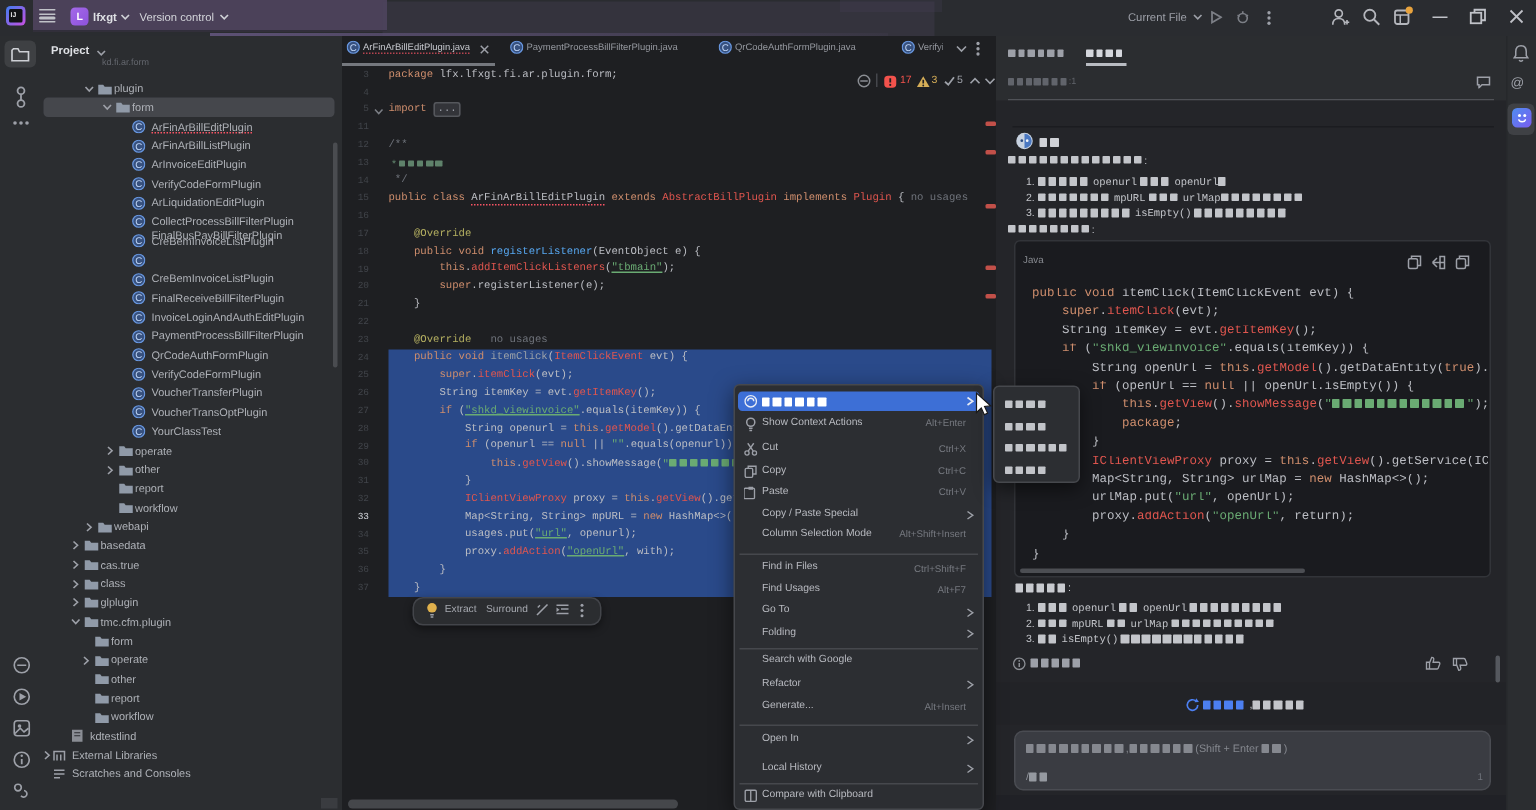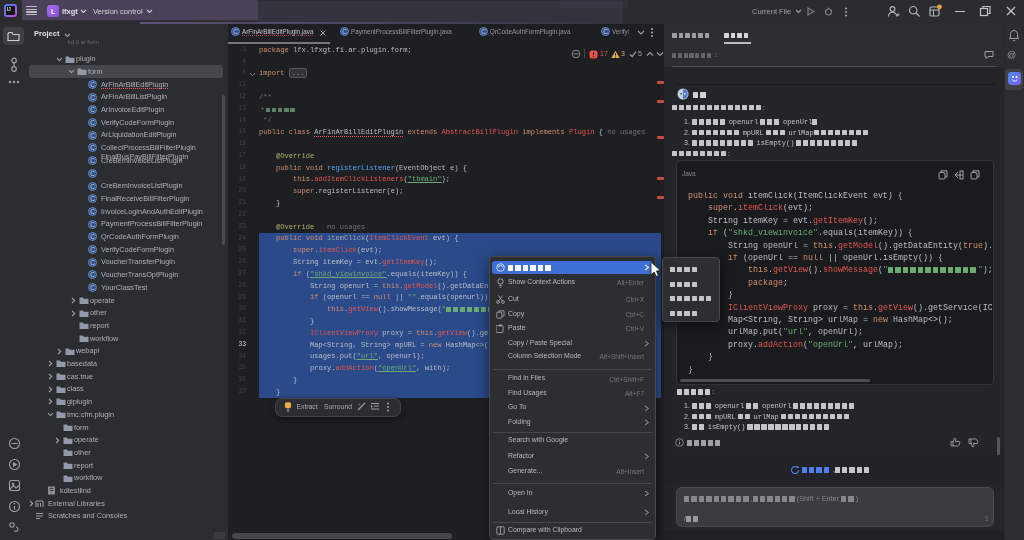--- a/index.html
+++ b/index.html
@@ -519,21 +519,21 @@
 <div class="a mono" style="left:708px;top:216.8px;font-size:8.3px;line-height:1;letter-spacing:0.01751px;max-width:284px;overflow:hidden"><span class="pl">String itemKey = evt.</span><span class="er">getItemKey</span><span class="pl">();</span></div>
 <div class="a mono" style="left:708px;top:229.2px;font-size:8.3px;line-height:1;letter-spacing:0.01751px;max-width:284px;overflow:hidden"><span class="kw">if </span><span class="pl">(</span><span class="st">"shkd_viewinvoice"</span><span class="pl">.equals(itemKey)) {</span></div>
 <div class="a mono" style="left:728px;top:241.6px;font-size:8.3px;line-height:1;letter-spacing:0.01751px;max-width:264px;overflow:hidden"><span class="pl">String openUrl = </span><span class="kw">this</span><span class="pl">.</span><span class="er">getModel</span><span class="pl">().getDataEntity(</span><span class="kw">true</span><span class="pl">).getString(</span></div>
 <div class="a mono" style="left:728px;top:254px;font-size:8.3px;line-height:1;letter-spacing:0.01751px;max-width:264px;overflow:hidden"><span class="kw">if </span><span class="pl">(openUrl == </span><span class="kw">null</span><span class="pl"> || openUrl.isEmpty()) {</span></div>
 <div class="a mono" style="left:748px;top:266.4px;font-size:8.3px;line-height:1;letter-spacing:0.01751px;max-width:244px;overflow:hidden"><span class="kw">this</span><span class="pl">.</span><span class="er">getView</span><span class="pl">().</span><span class="er">showMessage</span><span class="pl">(</span><span class="st">"<span class="q" style="width:5.47px;height:5.47px;margin-right:2.03px;"></span><span class="q" style="width:5.47px;height:5.47px;margin-right:2.03px;"></span><span class="q" style="width:5.47px;height:5.47px;margin-right:2.03px;"></span><span class="q" style="width:5.47px;height:5.47px;margin-right:2.03px;"></span><span class="q" style="width:5.47px;height:5.47px;margin-right:2.03px;"></span><span class="q" style="width:5.47px;height:5.47px;margin-right:2.03px;"></span><span class="q" style="width:5.47px;height:5.47px;margin-right:2.03px;"></span><span class="q" style="width:5.47px;height:5.47px;margin-right:2.03px;"></span><span class="q" style="width:5.47px;height:5.47px;margin-right:2.03px;"></span><span class="q" style="width:5.47px;height:5.47px;margin-right:2.03px;"></span><span class="q" style="width:5.47px;height:5.47px;margin-right:2.03px;"></span><span class="q" style="width:5.47px;height:5.47px;margin-right:2.03px;"></span>"</span><span class="pl">);</span></div>
 <div class="a mono" style="left:748px;top:278.8px;font-size:8.3px;line-height:1;letter-spacing:0.01751px;max-width:244px;overflow:hidden"><span class="kw">package</span><span class="pl">;</span></div>
 <div class="a mono" style="left:728px;top:291.2px;font-size:8.3px;line-height:1;letter-spacing:0.01751px;max-width:264px;overflow:hidden"><span class="pl">}</span></div>
 <div class="a mono" style="left:728px;top:303.6px;font-size:8.3px;line-height:1;letter-spacing:0.01751px;max-width:264px;overflow:hidden"><span class="er">IClientViewProxy</span><span class="pl"> proxy = </span><span class="kw">this</span><span class="pl">.</span><span class="er">getView</span><span class="pl">().getService(IClientVi</span></div>
 <div class="a mono" style="left:728px;top:316px;font-size:8.3px;line-height:1;letter-spacing:0.01751px;max-width:264px;overflow:hidden"><span class="pl">Map&lt;String, String&gt; urlMap = </span><span class="kw">new </span><span class="pl">HashMap&lt;&gt;();</span></div>
 <div class="a mono" style="left:728px;top:328.4px;font-size:8.3px;line-height:1;letter-spacing:0.01751px;max-width:264px;overflow:hidden"><span class="pl">urlMap.put(</span><span class="st">"url"</span><span class="pl">, openUrl);</span></div>
-<div class="a mono" style="left:728px;top:340.8px;font-size:8.3px;line-height:1;letter-spacing:0.01751px;max-width:264px;overflow:hidden"><span class="pl">proxy.</span><span class="er">addAction</span><span class="pl">(</span><span class="st">"openUrl"</span><span class="pl">, urlMap);</span></div>
+<div class="a mono" style="left:728px;top:340.8px;font-size:8.3px;line-height:1;letter-spacing:0.01751px;max-width:264px;overflow:hidden"><span class="pl">proxy.</span><span class="er">addAction</span><span class="pl">(</span><span class="st">"openUrl"</span><span class="pl">, return);</span></div>
 <div class="a mono" style="left:708px;top:353.2px;font-size:8.3px;line-height:1;letter-spacing:0.01751px;max-width:284px;overflow:hidden"><span class="pl">}</span></div>
 <div class="a mono" style="left:688px;top:365.6px;font-size:8.3px;line-height:1;letter-spacing:0.01751px;max-width:304px;overflow:hidden"><span class="pl">}</span></div>
 <div class="s" style="left:680px;top:379px;width:190px;height:3px;background:#4c4e53;border-radius:2px"></div>
 <div class="a" style="left:677px;top:388px;font-size:7.2px;color:#c8cacf;line-height:1"><span class="q" style="width:5.11px;height:5.11px;margin-right:1.89px;"></span><span class="q" style="width:5.11px;height:5.11px;margin-right:1.89px;"></span><span class="q" style="width:5.11px;height:5.11px;margin-right:1.89px;"></span><span class="q" style="width:5.11px;height:5.11px;margin-right:1.89px;"></span><span class="q" style="width:5.11px;height:5.11px;margin-right:1.89px;"></span>:</div>
 <div class="a" style="left:684px;top:402px;font-size:7px;color:#c3c5ca;line-height:1">1. <span class="q" style="width:5.11px;height:5.11px;margin-right:1.89px;"></span><span class="q" style="width:5.11px;height:5.11px;margin-right:1.89px;"></span><span class="q" style="width:5.11px;height:5.11px;margin-right:1.89px;"></span> <span class="mono">openurl</span> <span class="q" style="width:5.11px;height:5.11px;margin-right:1.89px;"></span><span class="q" style="width:5.11px;height:5.11px;margin-right:1.89px;"></span> <span class="mono">openUrl</span> <span class="q" style="width:5.11px;height:5.11px;margin-right:1.89px;"></span><span class="q" style="width:5.11px;height:5.11px;margin-right:1.89px;"></span><span class="q" style="width:5.11px;height:5.11px;margin-right:1.89px;"></span><span class="q" style="width:5.11px;height:5.11px;margin-right:1.89px;"></span><span class="q" style="width:5.11px;height:5.11px;margin-right:1.89px;"></span><span class="q" style="width:5.11px;height:5.11px;margin-right:1.89px;"></span><span class="q" style="width:5.11px;height:5.11px;margin-right:1.89px;"></span><span class="q" style="width:5.11px;height:5.11px;margin-right:1.89px;"></span><span class="q" style="width:5.11px;height:5.11px;margin-right:1.89px;"></span></div>
 <div class="a" style="left:684px;top:412.5px;font-size:7px;color:#c3c5ca;line-height:1">2. <span class="q" style="width:5.11px;height:5.11px;margin-right:1.89px;"></span><span class="q" style="width:5.11px;height:5.11px;margin-right:1.89px;"></span><span class="q" style="width:5.11px;height:5.11px;margin-right:1.89px;"></span> <span class="mono">mpURL</span> <span class="q" style="width:5.11px;height:5.11px;margin-right:1.89px;"></span><span class="q" style="width:5.11px;height:5.11px;margin-right:1.89px;"></span> <span class="mono">urlMap</span> <span class="q" style="width:5.11px;height:5.11px;margin-right:1.89px;"></span><span class="q" style="width:5.11px;height:5.11px;margin-right:1.89px;"></span><span class="q" style="width:5.11px;height:5.11px;margin-right:1.89px;"></span><span class="q" style="width:5.11px;height:5.11px;margin-right:1.89px;"></span><span class="q" style="width:5.11px;height:5.11px;margin-right:1.89px;"></span><span class="q" style="width:5.11px;height:5.11px;margin-right:1.89px;"></span><span class="q" style="width:5.11px;height:5.11px;margin-right:1.89px;"></span><span class="q" style="width:5.11px;height:5.11px;margin-right:1.89px;"></span><span class="q" style="width:5.11px;height:5.11px;margin-right:1.89px;"></span><span class="q" style="width:5.11px;height:5.11px;margin-right:1.89px;"></span></div>
 <div class="a" style="left:684px;top:423px;font-size:7px;color:#c3c5ca;line-height:1">3. <span class="q" style="width:5.11px;height:5.11px;margin-right:1.89px;"></span><span class="q" style="width:5.11px;height:5.11px;margin-right:1.89px;"></span> <span class="mono">isEmpty()</span> <span class="q" style="width:5.11px;height:5.11px;margin-right:1.89px;"></span><span class="q" style="width:5.11px;height:5.11px;margin-right:1.89px;"></span><span class="q" style="width:5.11px;height:5.11px;margin-right:1.89px;"></span><span class="q" style="width:5.11px;height:5.11px;margin-right:1.89px;"></span><span class="q" style="width:5.11px;height:5.11px;margin-right:1.89px;"></span><span class="q" style="width:5.11px;height:5.11px;margin-right:1.89px;"></span><span class="q" style="width:5.11px;height:5.11px;margin-right:1.89px;"></span><span class="q" style="width:5.11px;height:5.11px;margin-right:1.89px;"></span><span class="q" style="width:5.11px;height:5.11px;margin-right:1.89px;"></span><span class="q" style="width:5.11px;height:5.11px;margin-right:1.89px;"></span><span class="q" style="width:5.11px;height:5.11px;margin-right:1.89px;"></span><span class="q" style="width:5.11px;height:5.11px;margin-right:1.89px;"></span></div>
 <svg class="s" style="left:675px;top:438px;" width="9" height="9" viewBox="0 0 9 9">
     <circle cx="4.5" cy="4.5" r="3.8" fill="none" stroke="#8a8d93" stroke-width="0.9"></circle>
     <line x1="4.5" y1="4" x2="4.5" y2="6.6" stroke="#8a8d93" stroke-width="1"></line>

